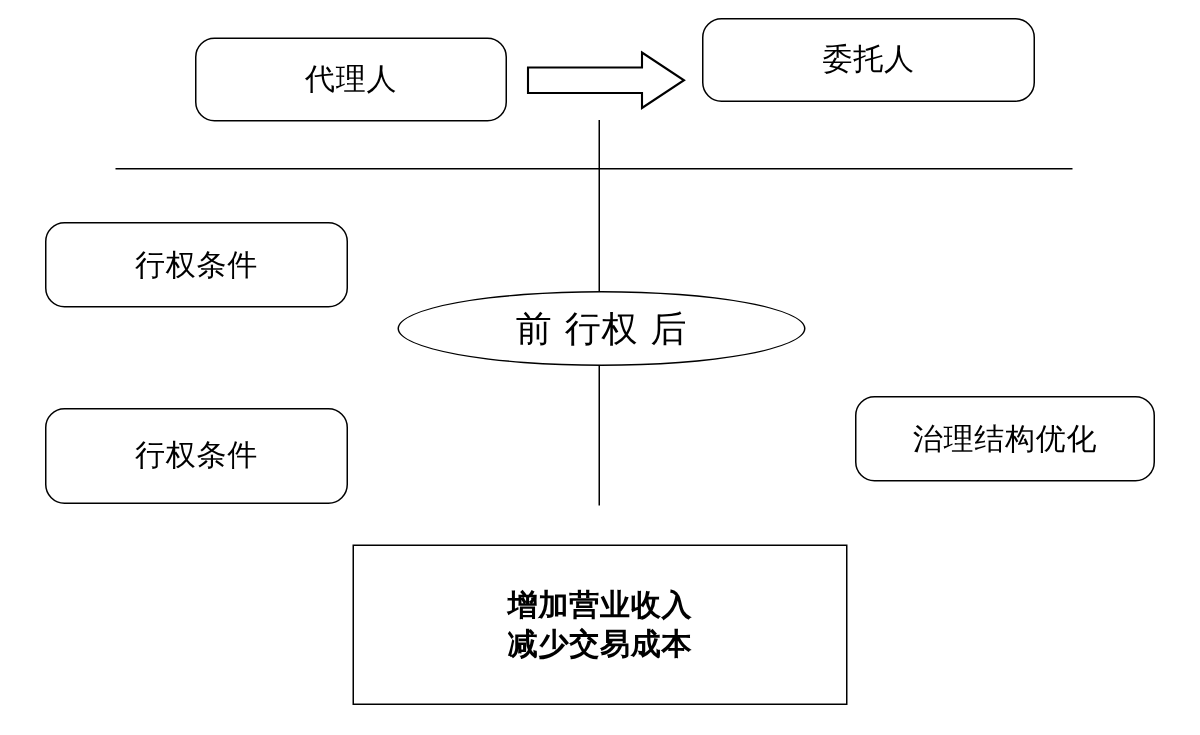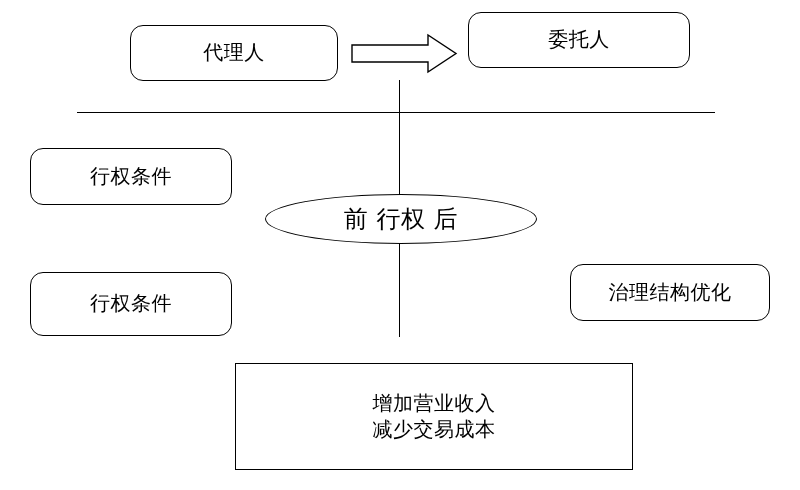--- a/index.html
+++ b/index.html
@@ -88,16 +88,16 @@
 
   <div class="node rounded" style="left:30px; top:272px; width:202px; height:64px;">行权条件</div>
 
 
   <div class="node rounded" style="left:570px; top:264px; width:200px; height:57px;">治理结构优化</div>
 
   <div class="ellipse-node" style="left:265px; top:194px; width:272px; height:50px;">前  行权  后</div>
 
   <div class="rule v" style="left:399px; top:243px; height:94px;"></div>
 
-  <div class="node sharp" style="left:235px; top:363px; width:398px; height:107px;">增加营业收入
+  <div class="node sharp" style="left:235px; top:363px; width:330px; height:107px;font-weight:bold;">增加营业收入
 减少交易成本</div>
 
 </div>
 
 </body></html>

